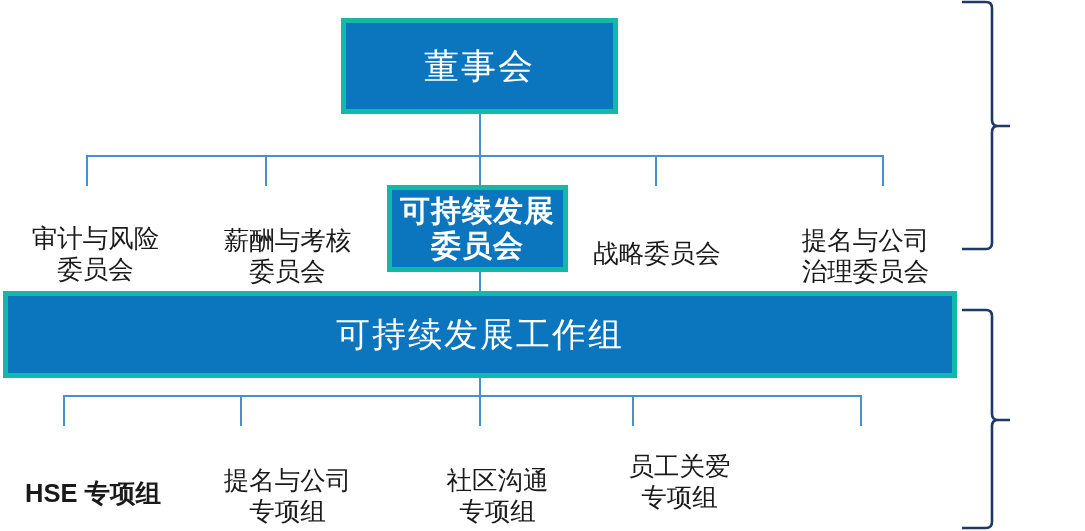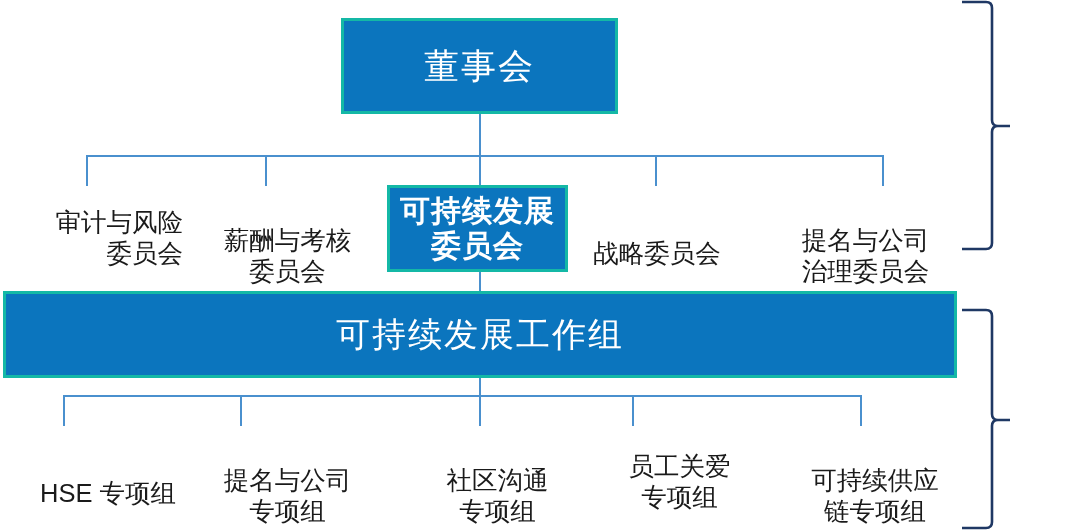--- a/index.html
+++ b/index.html
@@ -17,21 +17,21 @@
     position: relative;
     width: 1085px;
     height: 531px;
     background: #ffffff;
   }
 
   
   .node-box {
     position: absolute;
     background: #0B75BE;
-    border: 3px solid #14b8a6;
+    border: 5px solid #14b8a6;
     display: flex;
     align-items: center;
     justify-content: center;
     text-align: center;
     color: #ffffff;
     line-height: 1.15;
   }
 
   #box-board {
     left: 341px; top: 18px;
@@ -61,27 +61,27 @@
   .node-text {
     position: absolute;
     color: #1A1A1A;
     text-align: center;
     font-size: 25.5px;
     line-height: 1.22;
     white-space: pre-line;
   }
 
   
-  #label-audit       { left:   8px; top: 176px; width: 175px; text-align: right; }
+  #label-audit       { left:   8px; top: 192px; width: 175px; }
   #label-comp        { left: 200px; top: 194px; width: 175px; }
   #label-strategy    { left: 572px; top: 207px; width: 170px; }
   #label-nomination  { left: 778px; top: 194px; width: 175px; }
 
   
-  #label-hse         { left:   18px; top: 447px; width: 180px; }
+  #label-hse         { left:   3px; top: 447px; width: 180px; font-weight: bold; }
   #label-green       { left: 200px; top: 434px; width: 175px; }
   #label-community   { left: 410px; top: 434px; width: 175px; }
   #label-employee    { left: 592px; top: 420px; width: 175px; }
   #label-supply      { left: 785px; top: 434px; width: 180px; }
 
   
   .connector {
     position: absolute;
     background: #4A90CE;
   }
@@ -166,24 +166,20 @@
   <div class="node-text" id="label-community">
     <span>社区沟通
 专项组</span>
   </div>
 
   <div class="node-text" id="label-employee">
     <span>员工关爱
 专项组</span>
   </div>
 
-  <div class="node-text" id="label-supply">
-    <span>可持续供应
-链专项组</span>
-  </div>
 
   <div class="bracket" style="left:960px; top:0px; width:55px; height:255px;">
     <svg width="55" height="255" viewBox="0 0 55 255">
       <path d="M 2 2 L 26 2 Q 32 2 32 8 L 32 120 Q 32 126 38 126 L 50 126
                L 38 126 Q 32 126 32 132 L 32 243 Q 32 249 26 249 L 2 249" fill="none" stroke="#1F3864" stroke-width="2.6" stroke-linecap="butt" stroke-linejoin="miter"></path>
     </svg>
   </div>
 
   <div class="bracket" style="left:960px; top:305px; width:55px; height:228px;">
     <svg width="55" height="228" viewBox="0 0 55 228">

